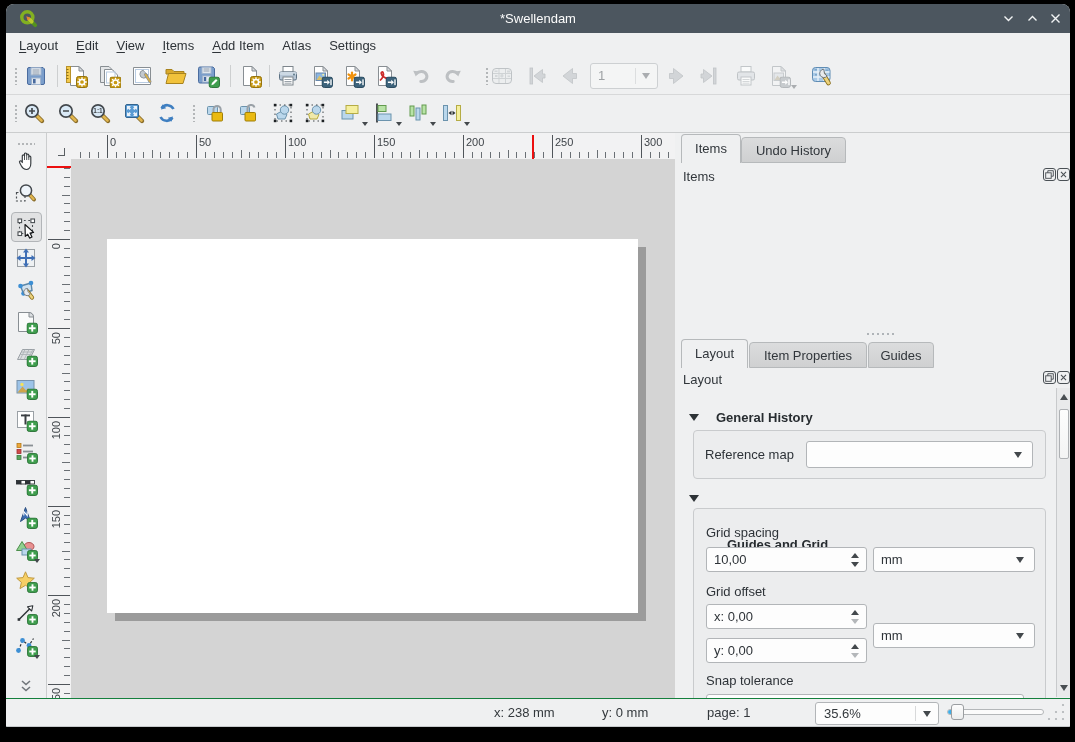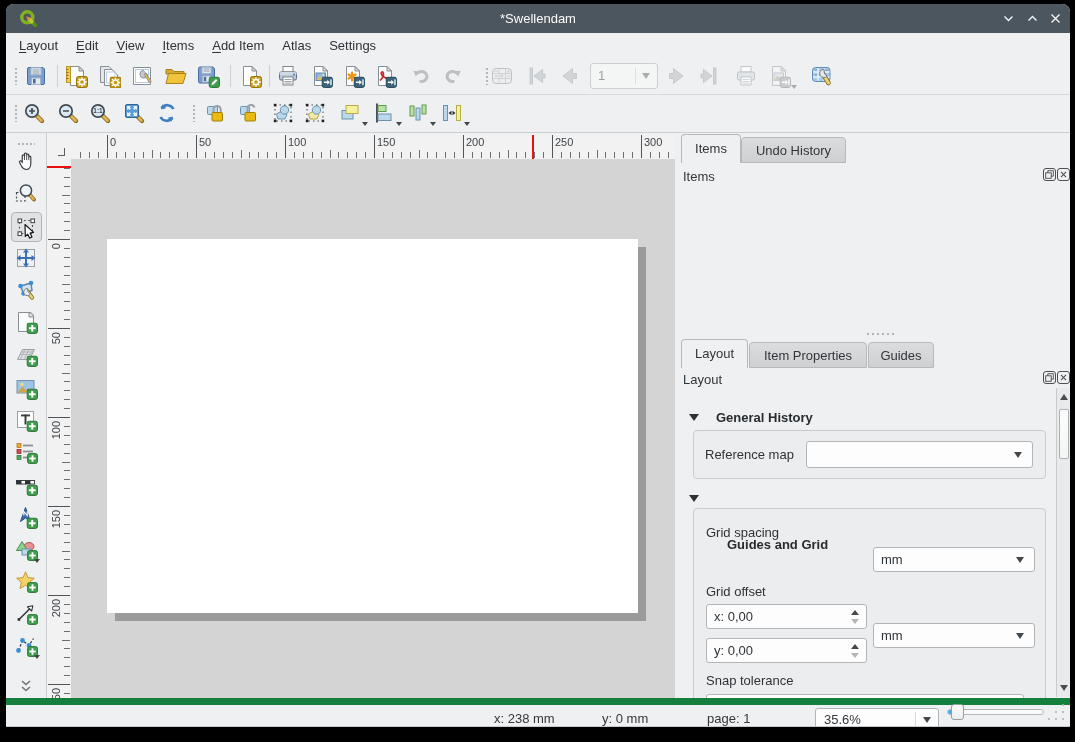--- a/index.html
+++ b/index.html
@@ -86,21 +86,21 @@
   .sbarrow { position:absolute; left:3px; width:0; height:0; border-left:4.5px solid transparent;
     border-right:4.5px solid transparent; }
   
   #itemtree { position:absolute; left:8px; top:52px; width:384px; height:143px;
     border:1px solid #c3c6c8; background:#fff; }
   #treeheader { position:absolute; left:0; top:0; width:100%; height:21px; background:#eff0f1;
     border-bottom:1px solid #c3c6c8; }
   .colline { position:absolute; top:3px; height:15px; width:1px; background:#dcdedf; }
   
   #statusbar { position:absolute; left:0; top:694px; width:100%; height:29px;
-    border-top:7px solid #15803d; background:#eff0f1; font-size:13px; color:#33383c; }
+    border-top:1px solid #15803d; background:#eff0f1; font-size:13px; color:#33383c; }
   .stext { position:absolute; top:0; height:28px; line-height:28px; }
   #zoombox { position:absolute; left:809px; top:3px; width:124px; height:23px; background:#fdfdfd;
     border:1px solid #b2b5b8; border-radius:3px; }
   #zoombox .txt { position:absolute; left:8px; top:0; height:38px; line-height:21px; }
   #zoombox .sep { position:absolute; right:22px; top:3px; bottom:3px; width:1px; background:#d8d9da; }
   #slider-track { position:absolute; left:941px; top:705px; width:97px; height:6px;
     background:#fbfbfb; border:1px solid #b4b7b9; border-radius:3px; }
   #slider-fill { position:absolute; left:0; top:0; width:8px; height:4px; background:#3daee9; border-radius:3px 0 0 3px;}
   #slider-handle { position:absolute; left:945px; top:700px; width:13px; height:16px;
     background:linear-gradient(#fdfdfd,#eceded); border:1px solid #9b9ea1; border-radius:3px; }
@@ -1020,20 +1020,25 @@
       <div class="plabel" style="left:30px; top:59px;">Reference map</div>
       <div class="field" style="left:131px; top:53px; width:227px; height:27px;">
         <span class="txt"></span>
         <span class="carrow"></span>
       </div>
 
       <div class="sec-tri" style="left:14px; top:107px;"></div>
       <div class="sec-head" style="left:52px; top:103px;margin-top:46px;">Guides and Grid</div>
       <div class="groupbox" style="left:18px; top:120px; width:353px; height:244px;"></div>
       <div class="plabel" style="left:31px; top:137px;">Grid spacing</div>
+      <div class="field" style="left:31px; top:159px; width:161px; height:25px;">
+        <span class="txt">10,00</span>
+        <span class="sparrow up" style="top:5px;"></span>
+        <span class="sparrow down" style="top:14px;"></span>
+      </div>
       <div class="field" style="left:198px; top:159px; width:162px; height:25px;">
         <span class="txt">mm</span>
         <span class="carrow"></span>
       </div>
       <div class="plabel" style="left:31px; top:196px;">Grid offset</div>
       <div class="field" style="left:31px; top:216px; width:161px; height:25px;">
         <span class="txt">x: 0,00</span>
         <span class="sparrow up" style="top:5px;"></span>
         <span class="sparrow down dis" style="top:14px;"></span>
       </div>

